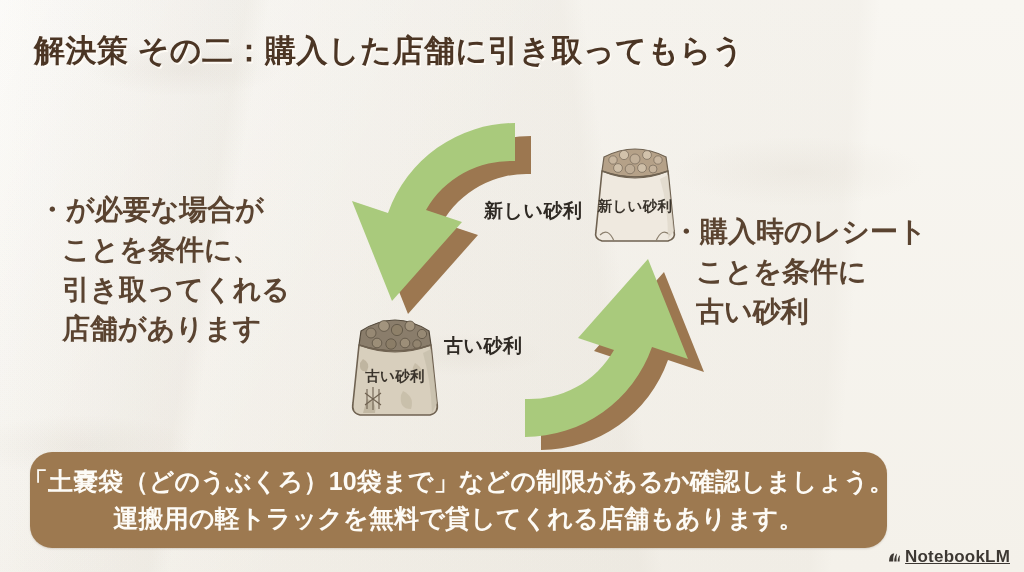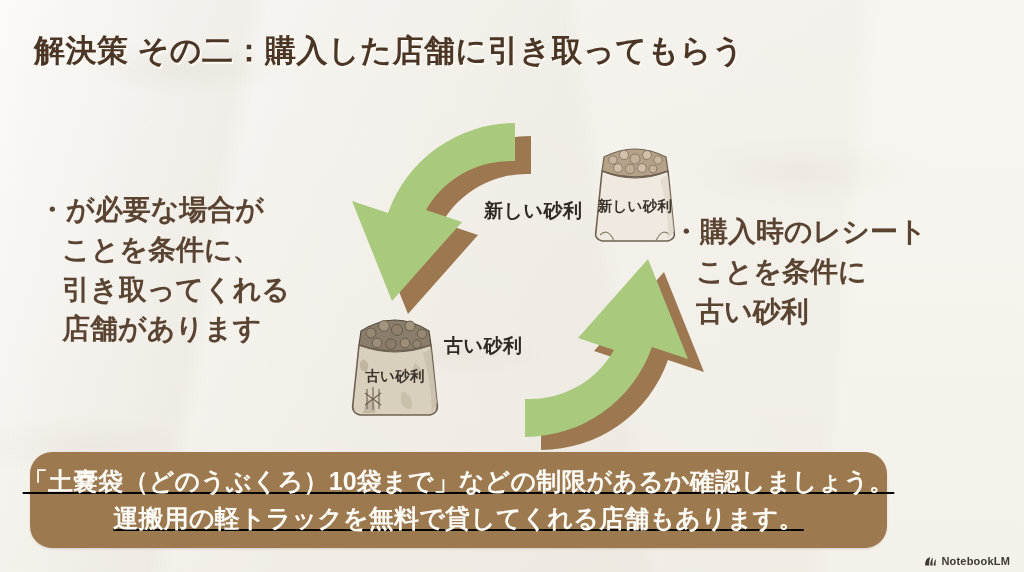--- a/index.html
+++ b/index.html
@@ -118,44 +118,44 @@
     width: 857px;
     height: 96px;
     background: #9d7950;
     border-radius: 22px;
     box-sizing: border-box;
     display: flex;
     flex-direction: column;
     align-items: center;
     justify-content: center;
     box-shadow: 0 1px 2px rgba(90,65,40,0.18);
-    text-decoration: underline;
   }
   .banner-line {
     color: #fdfbf6;
     font-size: 25px;
     font-weight: 700;
     line-height: 1.5;
     white-space: nowrap;
     letter-spacing: 0.2px;
   }
 
   
   .watermark {
     position: absolute;
     right: 14px;
     bottom: 5px;
     display: flex;
     align-items: center;
     gap: 4px;
     color: #2a2520;
-    font-size: 11px;
+    font-size: 17px;
     font-weight: 600;
     letter-spacing: 0.2px;
     opacity: 0.9;
+    text-decoration: underline;
   }
   .watermark svg { display: block; }
 </style>
 </head>
 <body>
 
 <div id="slide">
 
   <div class="title">解決策 その二：購入した店舗に引き取ってもらう</div>
 

